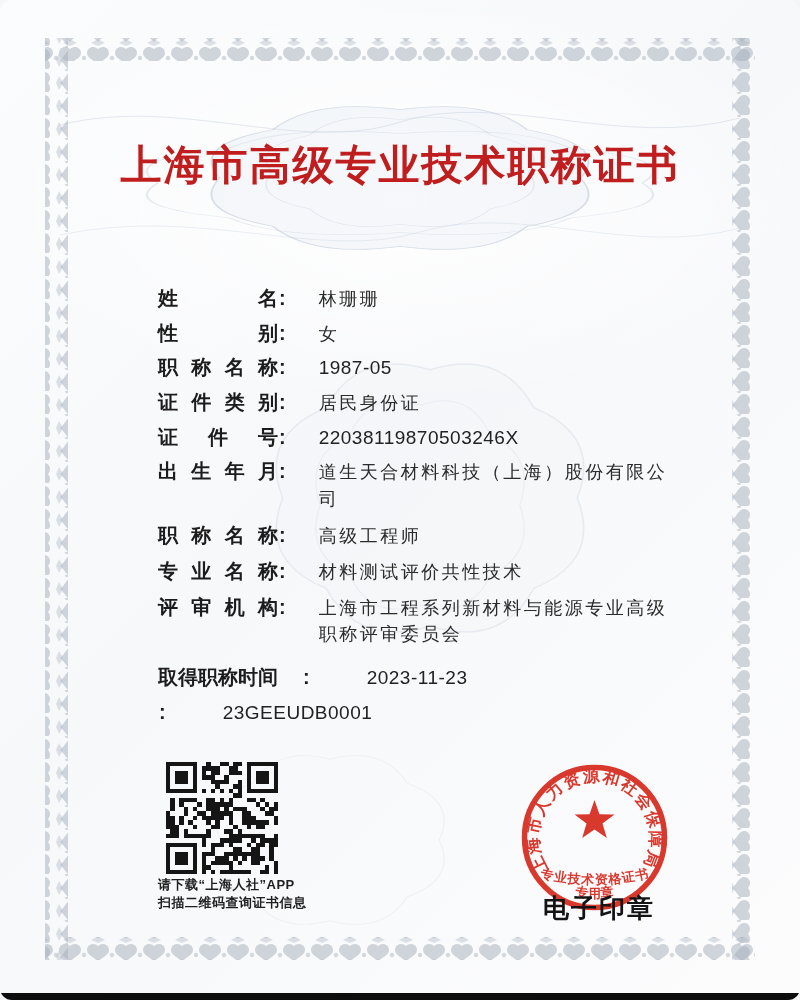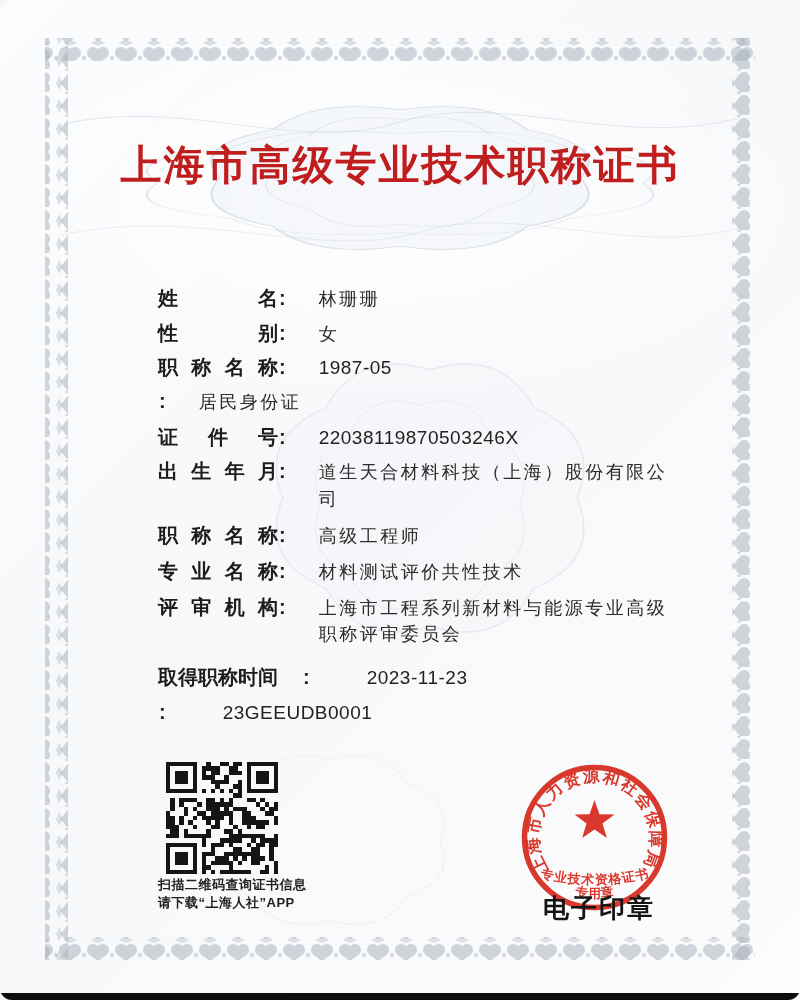--- a/index.html
+++ b/index.html
@@ -97,20 +97,21 @@
       <span class="fl">性别</span>
         <span class="fc">:</span>
       <span class="fv">女</span>
     </div>
     <div class="row">
       <span class="fl">职称名称</span>
         <span class="fc">:</span>
       <span class="fv num">1987-05</span>
     </div>
     <div class="row">
+      <span class="fl">证件类别</span>
         <span class="fc">:</span>
       <span class="fv">居民身份证</span>
     </div>
     <div class="row">
       <span class="fl">证件号</span>
         <span class="fc">:</span>
       <span class="fv num">22038119870503246X</span>
     </div>
     <div class="row">
       <span class="fl">出生年月</span>
@@ -469,22 +470,22 @@
       <rect x="14" y="24" width="1" height="1"></rect>
       <rect x="15" y="24" width="1" height="1"></rect>
       <rect x="16" y="24" width="1" height="1"></rect>
       <rect x="17" y="24" width="1" height="1"></rect>
       <rect x="18" y="24" width="1" height="1"></rect>
       <rect x="21" y="24" width="1" height="1"></rect>
       <rect x="22" y="24" width="1" height="1"></rect>
       <rect x="24" y="24" width="1" height="1"></rect>
     </svg>
   <div class="qr-caption">
+    <div>请下载“上海人社”APP</div>
     <div>扫描二维码查询证书信息</div>
-    <div>请下载“上海人社”APP</div>
   </div>
 
   <svg class="seal-svg" viewBox="0 0 165 165" aria-hidden="true" style="color: rgb(215, 40, 28);">
     <defs>
       <path id="sealArc" d="M 36.6 114.6 A 56 56 0 1 1 128.4 114.6" fill="none"></path>
       <path id="sealLine1" d="M 26 122 Q 82.5 136 139 122" fill="none"></path>
       <path id="sealLine2" d="M 52 138 Q 82.5 147 113 138" fill="none"></path>
     </defs>
     <circle cx="82.5" cy="82.5" r="70" fill="none" stroke="currentColor" stroke-width="5.5"></circle>
     <polygon points="0,-21 4.94,-6.8 19.97,-6.49 7.99,2.6 12.34,16.99 0,8.4 -12.34,16.99 -7.99,2.6 -19.97,-6.49 -4.94,-6.8" transform="translate(82.5,66)" fill="currentColor"></polygon>

